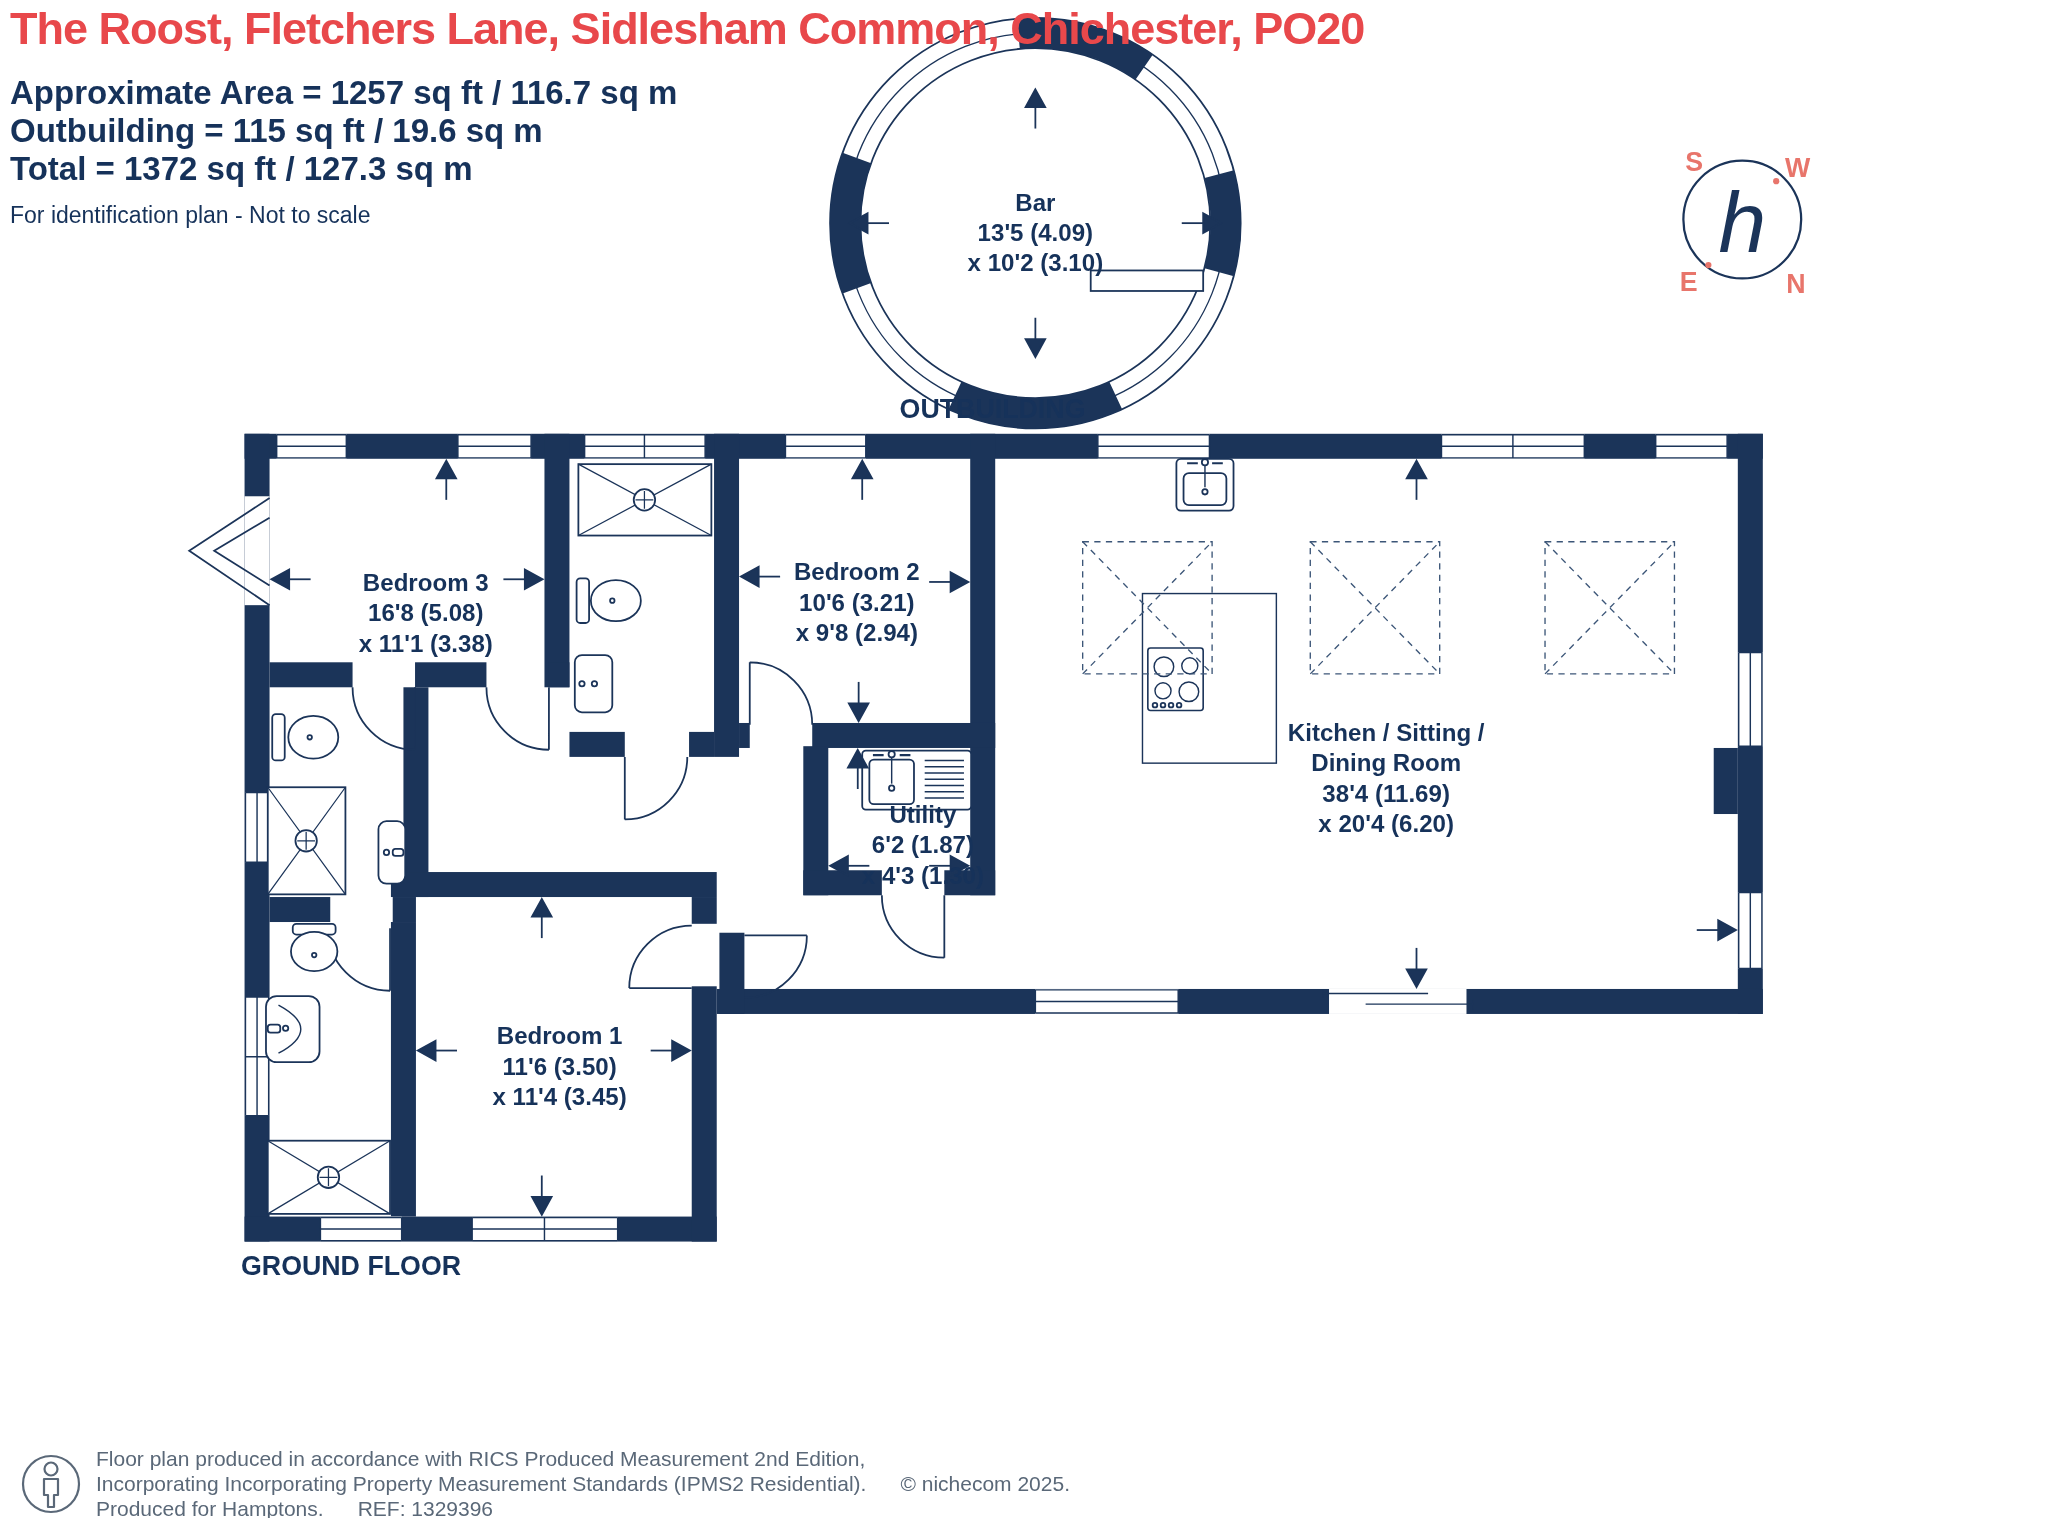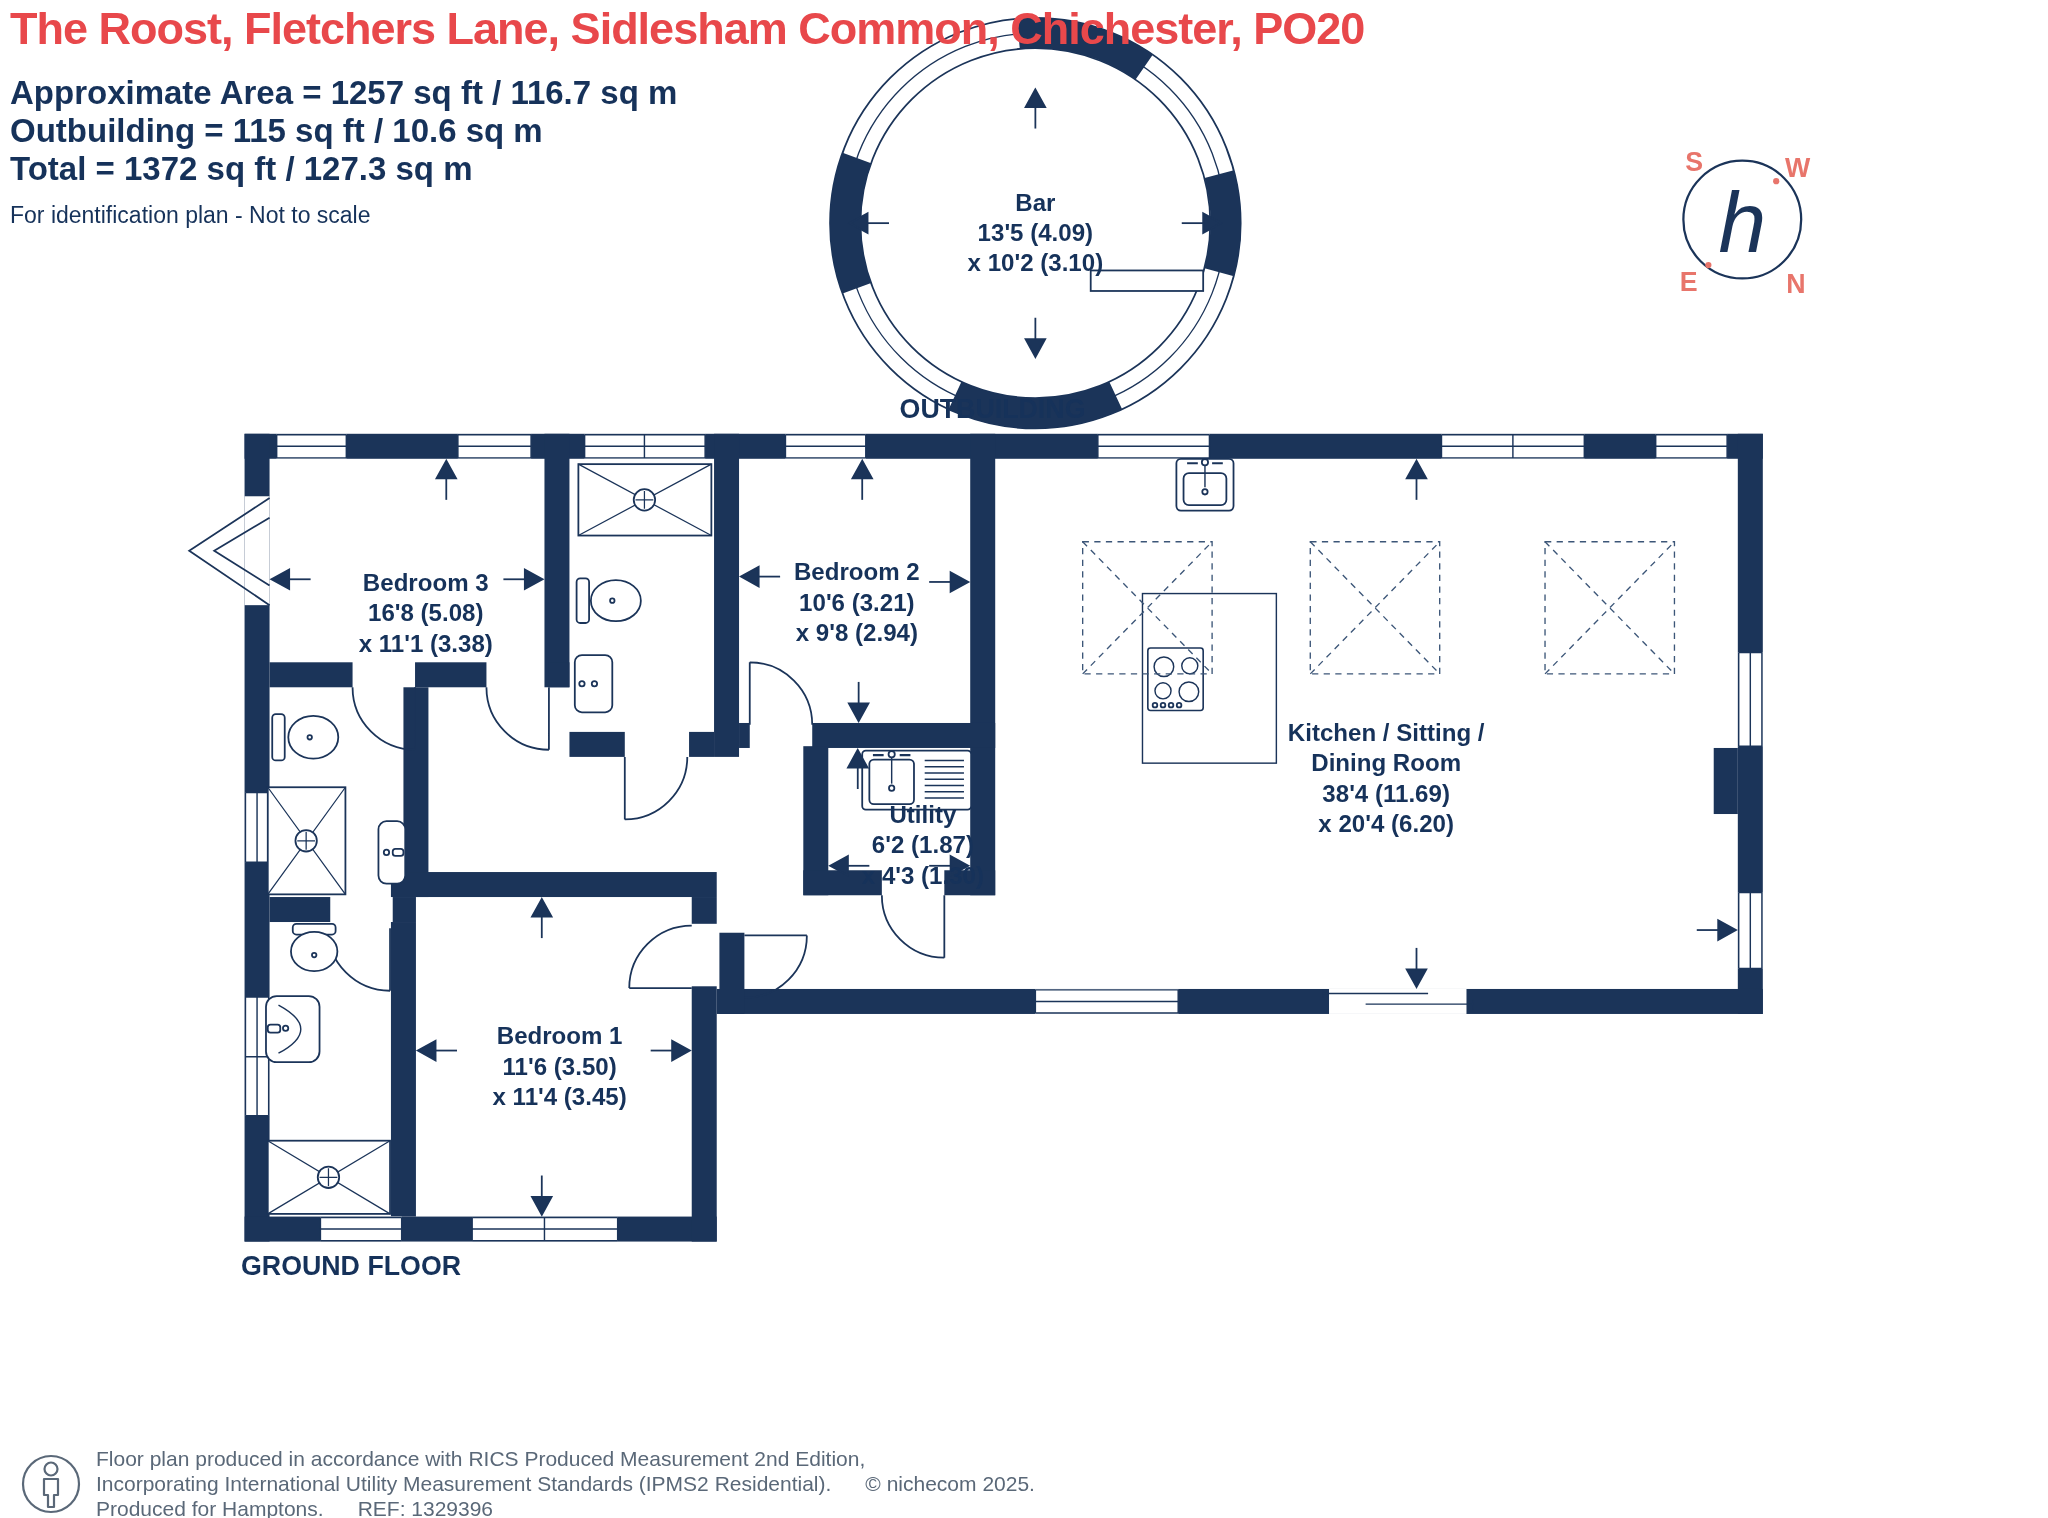--- a/index.html
+++ b/index.html
@@ -20,21 +20,21 @@
 </style>
 </head>
 <body>
 
 <div class="stage">
 
   <div class="hdr">
     <div class="title">The Roost, Fletchers Lane, Sidlesham Common, Chichester, PO20</div>
     <div class="area">
       <div>Approximate Area = 1257 sq ft / 116.7 sq m</div>
-      <div>Outbuilding = 115 sq ft / 10.6 sq m</div>
+      <div>Outbuilding = 115 sq ft / 19.6 sq m</div>
       <div>Total = 1372 sq ft / 127.3 sq m</div>
     </div>
     <div class="note">For identification plan - Not to scale</div>
   </div>
 
   <svg class="plan" viewBox="0 0 2048 1518">
     <defs></defs>
 
     <g stroke="#1b3459" fill="none">
       <circle cx="1160" cy="250" r="230" fill="#ffffff" stroke-width="2"></circle>
@@ -440,18 +440,18 @@
   </svg>
 
   <div class="ftr">
     <svg width="62" height="62" viewBox="0 0 62 62">
       <circle cx="31" cy="31" r="28" fill="none" stroke="#5a6878" stroke-width="2.2"></circle>
       <circle cx="31" cy="16" r="6.5" fill="none" stroke="#5a6878" stroke-width="2.2"></circle>
       <path d="M24 26 h14 v16 h-4 v12 h-6 v-12 h-4 z" fill="none" stroke="#5a6878" stroke-width="2.2" stroke-linejoin="round"></path>
     </svg>
     <div class="txt">
       <div>Floor plan produced in accordance with RICS Produced Measurement 2nd Edition,</div>
-      <div><span>Incorporating International Utility Measurement Standards (IPMS2 Residential).</span><span class="gap"></span><span>© nichecom 2025.</span></div>
+      <div><span>Incorporating Incorporating Property Measurement Standards (IPMS2 Residential).</span><span class="gap"></span><span>© nichecom 2025.</span></div>
       <div><span>Produced for Hamptons.</span><span class="gap"></span><span>REF:  1329396</span></div>
     </div>
   </div>
 
 </div>
 
 </body></html>

